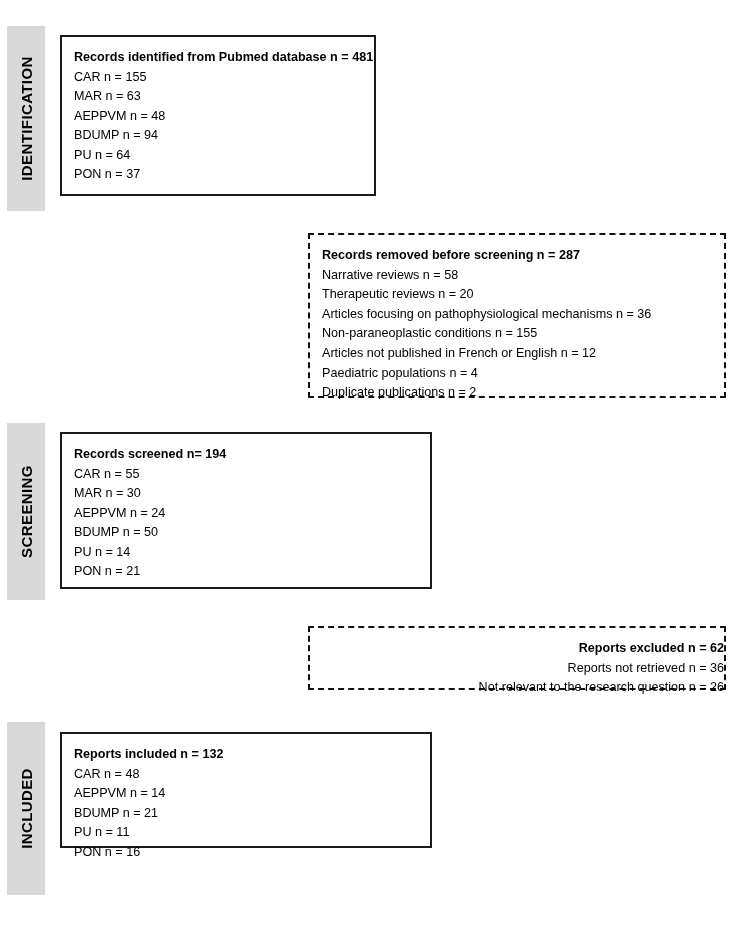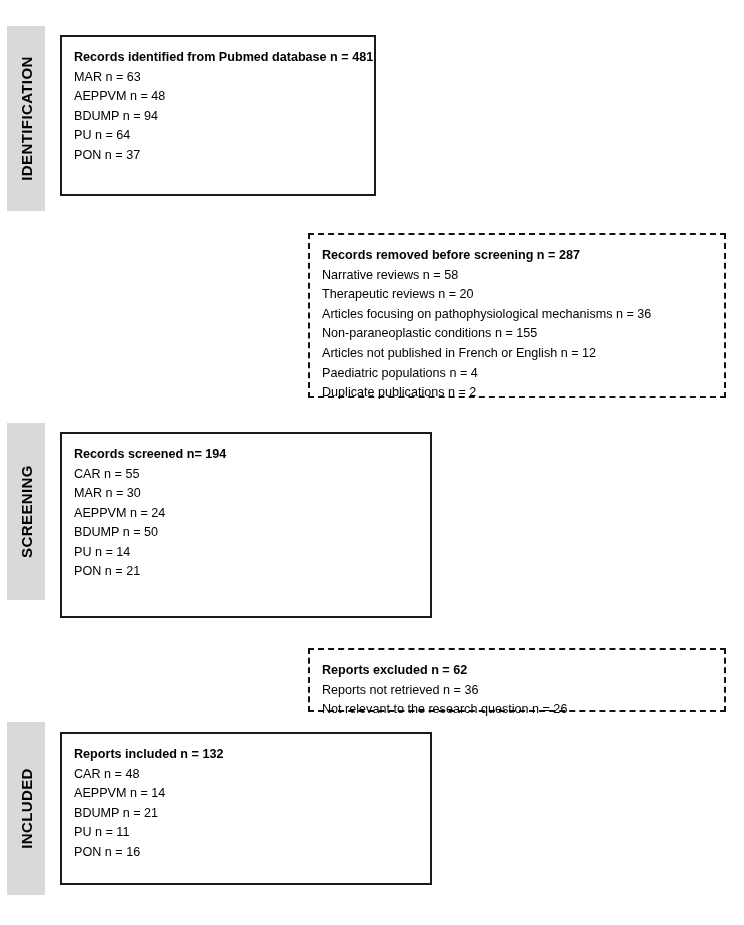--- a/index.html
+++ b/index.html
@@ -69,26 +69,26 @@
   }
   .box-line {
     font-weight: normal;
     font-size: 12.6px;
     line-height: 19.5px;
     white-space: nowrap;
   }
 
   
   #box-identified { left: 60px;  top: 35px;  width: 316px; height: 161px; }
-  #box-screened   { left: 60px;  top: 432px; width: 372px; height: 186px; }
-  #box-included   { left: 60px;  top: 732px; width: 372px; height: 153px; }
+  #box-screened   { left: 60px;  top: 432px; width: 372px; height: 157px; }
+  #box-included   { left: 60px;  top: 732px; width: 372px; height: 116px; }
 
   
   #box-removed    { left: 308px; top: 233px; width: 418px; height: 165px; }
-  #box-excluded   { left: 308px; top: 648px; width: 418px; height: 64px; }
+  #box-excluded   { left: 308px; top: 626px; width: 418px; height: 64px; text-align: right; }
 
   #box-removed .box-title,
   #box-removed .box-line,
   #box-excluded .box-title,
   #box-excluded .box-line {
     line-height: 19.6px;
   }
 </style>
 </head>
 <body>
@@ -102,20 +102,21 @@
   <div class="stage-band" id="band-screening">
     <span class="band-text">SCREENING</span>
   </div>
 
   <div class="stage-band" id="band-included">
     <span class="band-text">INCLUDED</span>
   </div>
 
   <div class="flow-box solid" id="box-identified">
     <div class="box-title">Records identified from Pubmed database n = 481</div>
+    <div class="box-line">CAR n = 155</div>
     <div class="box-line">MAR n = 63</div>
     <div class="box-line">AEPPVM n = 48</div>
     <div class="box-line">BDUMP n = 94</div>
     <div class="box-line">PU n = 64</div>
     <div class="box-line">PON n = 37</div>
   </div>
 
   <div class="flow-box dashed" id="box-removed">
     <div class="box-title">Records removed before screening n = 287</div>
     <div class="box-line">Narrative reviews n = 58</div>

